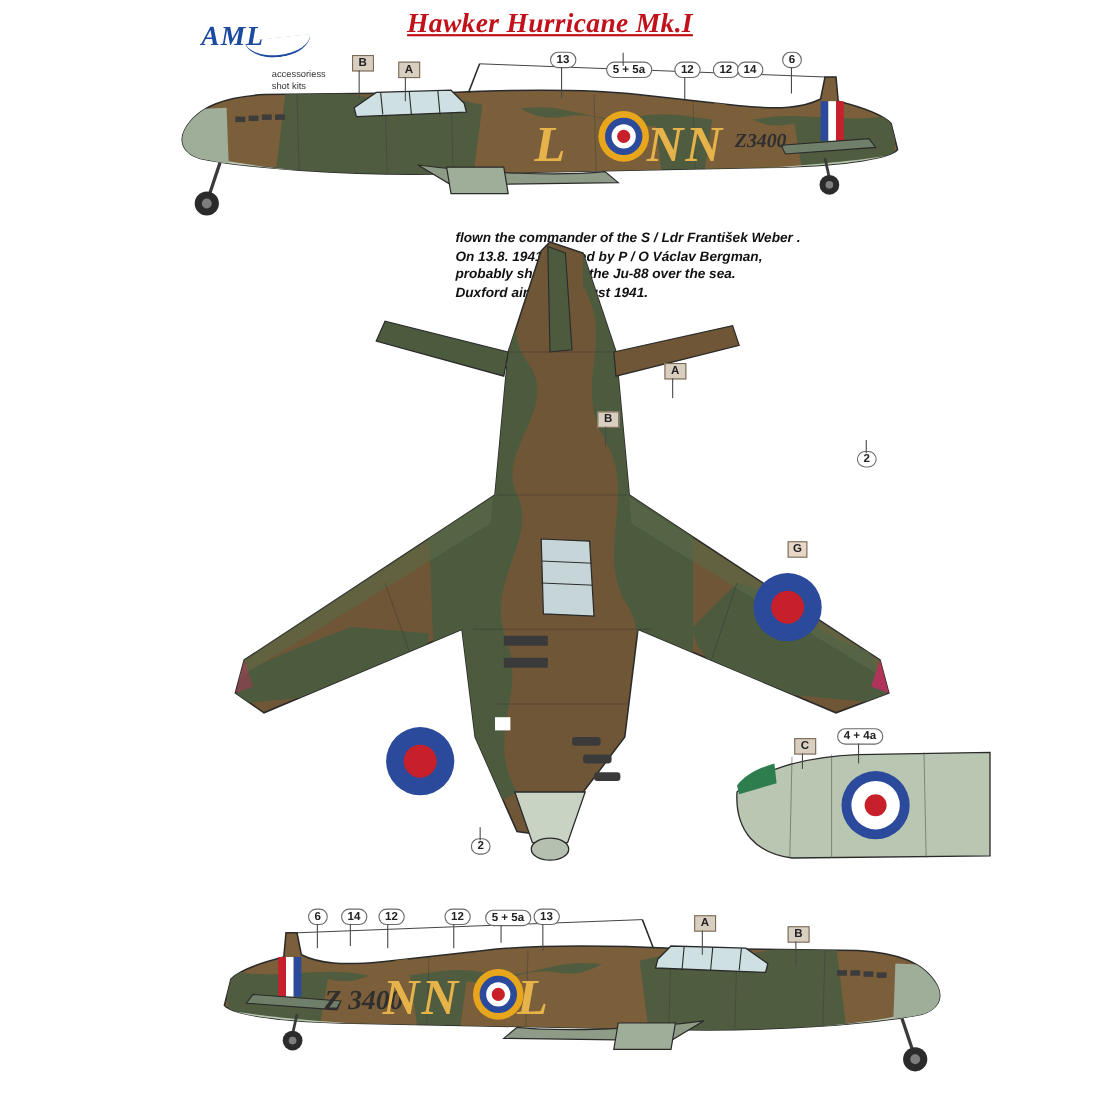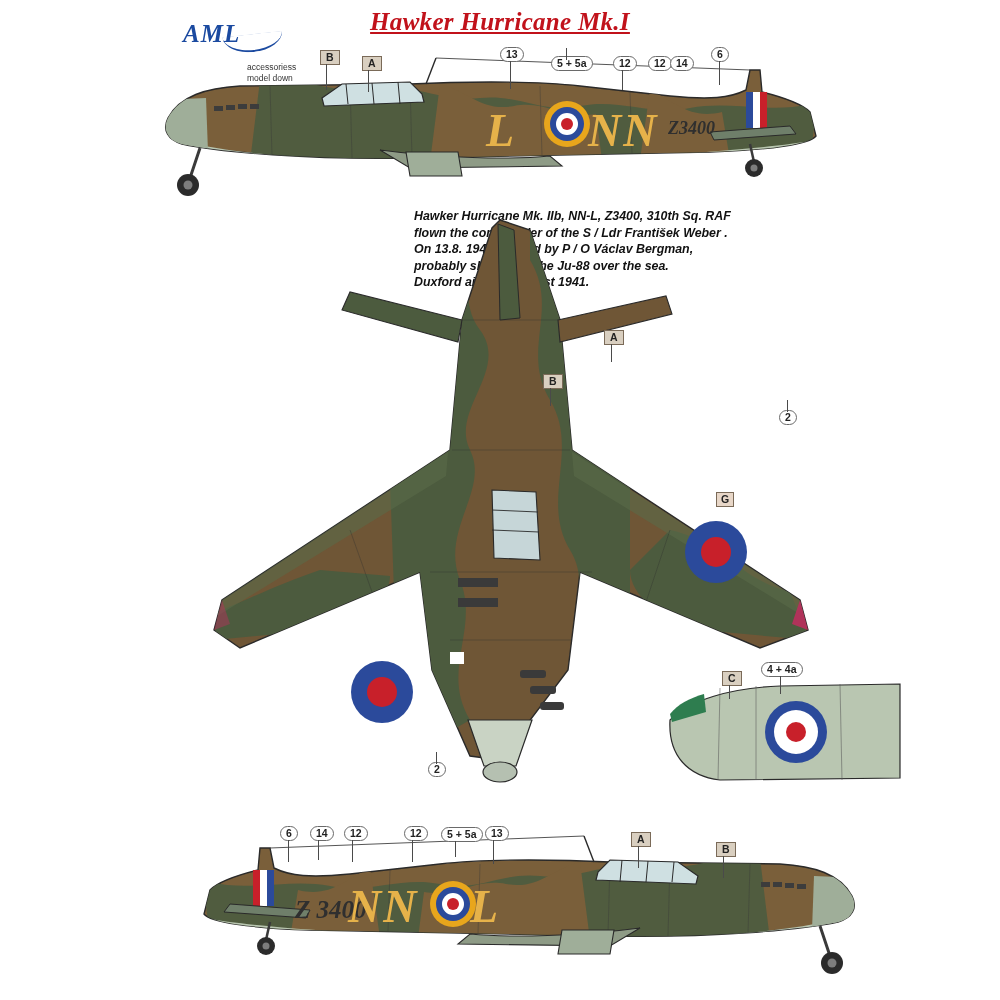--- a/index.html
+++ b/index.html
@@ -64,21 +64,21 @@
 </head>
 <body>
 
 <div class="sheet">
 
   <div class="logo">
     <span class="aml">AML</span>
     <span class="swoosh"></span>
     <span class="sub">
       <span>accessoriess</span><br>
-      <span>model down</span>
+      <span>shot kits</span>
     </span>
   </div>
 
   <div class="title">Hawker Hurricane Mk.I</div>
 
   <div class="side-wrap" style="left:110px;top:40px;">
     <svg width="780" height="170" viewBox="0 0 780 170">
       <defs>
         <clipPath id="body1">
           <path d="M58,78 C70,56 96,48 130,46 L300,44 C340,42 420,40 470,46
@@ -172,21 +172,20 @@
   <div class="tag round" style="left:551px;top:56px;">5 + 5a</div>
   <div class="lead v" style="left:566px;top:48px;height:12px;"></div>
   <div class="tag round" style="left:613px;top:56px;">12</div>
   <div class="lead v" style="left:622px;top:70px;height:20px;"></div>
   <div class="tag round" style="left:648px;top:56px;">12</div>
   <div class="tag round" style="left:670px;top:56px;">14</div>
   <div class="tag round" style="left:711px;top:47px;">6</div>
   <div class="lead v" style="left:719px;top:61px;height:24px;"></div>
 
   <div class="descr">
-    <div>Hawker Hurricane Mk. IIb, NN-L, Z3400, 310th Sq. RAF</div>
     <div>flown  the commander of the S / Ldr  František Weber .</div>
     <div>On 13.8. 1941, piloted by P / O Václav Bergman,</div>
     <div>probably shot down the Ju-88 over the sea.</div>
     <div>Duxford airfield, August 1941.</div>
   </div>
 
   <div class="plan-wrap" style="left:200px;top:200px;">
     <svg width="620" height="620" viewBox="0 0 620 620">
       <defs>
         <clipPath id="planclip">

